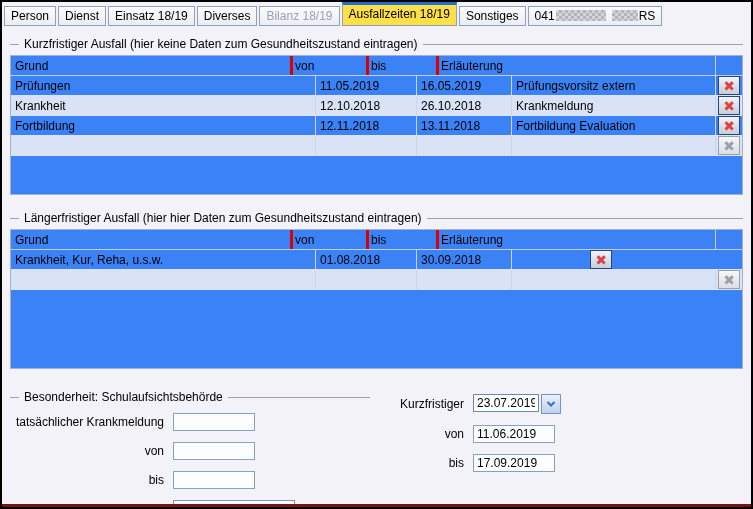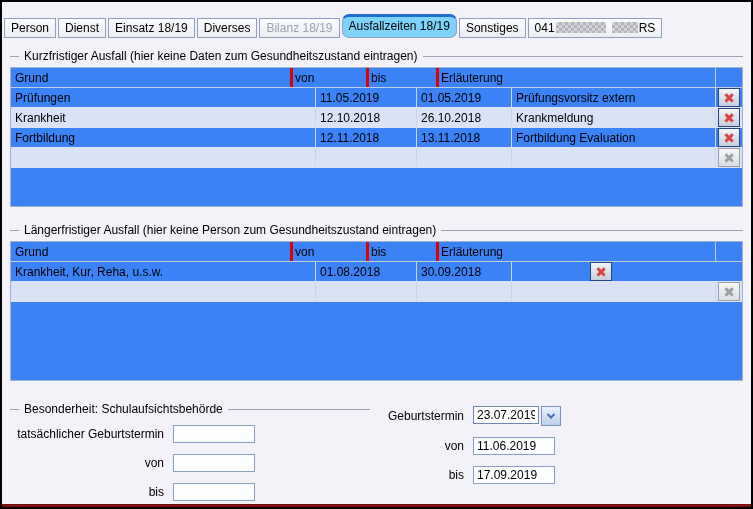--- a/index.html
+++ b/index.html
@@ -5,29 +5,29 @@
   * { box-sizing: border-box; }
   body { margin:0; background:#ffffff; font-family:"Liberation Sans", sans-serif; }
   .window {
     width:753px; height:509px; position:relative;
     background:#f2f2f8; border:2px solid #000; overflow:hidden;
     font-size:12px; color:#000;
   }
   .bottom-line { position:absolute; left:0; right:0; bottom:0; height:3px; background:#7a1212; }
 
   
-  .tabbar { display:flex; align-items:flex-end; padding:2px 0 0 2px; height:36px; }
+  .tabbar { display:flex; align-items:flex-end; padding:2px 0 0 2px; height:24px; }
   .tab {
     height:20px; line-height:18px; padding:0 6px; margin-right:2px;
     background:linear-gradient(#fcfcfd,#ebedf2);
     border:1px solid #8da0bd; white-space:nowrap; cursor:default;
   }
   .tab.active {
-    height:24px; line-height:19px; background:#7dd3fc;
-    border-top:3px solid #1e6fd0; z-index:2; position:relative;border-radius:7px;
+    height:24px; line-height:19px; background:#fde047;
+    border-top:3px solid #1e6fd0; z-index:2; position:relative;
   }
   .tab.disabled { color:#99a2b3; }
   .redact { display:inline-block; height:11px; vertical-align:-1px;
     background: conic-gradient(#b4b4bd 90deg, #d3d3da 90deg 180deg, #b4b4bd 180deg 270deg, #d3d3da 270deg) 0 0 / 6px 6px; }
   .redact.a { width:50px; margin:0 1px; }
   .redact.b { width:26px; margin-right:1px; margin-left:5px; }
 
   
   .content { padding:6px 8px 0 8px; }
   .group-title { display:flex; align-items:center; margin-top:5px; }
@@ -108,21 +108,21 @@
         <div class="gcell">Grund</div>
         <div class="gcell red">von</div>
         <div class="gcell red">bis</div>
         <div class="gcell red">Erläuterung</div>
         <div class="gcell sep"></div>
       </div>
 
       <div class="grow data">
         <div class="gcell">Prüfungen</div>
         <div class="gcell">11.05.2019</div>
-        <div class="gcell">01.05.2019</div>
+        <div class="gcell">16.05.2019</div>
         <div class="gcell">Prüfungsvorsitz extern</div>
         <div class="btncell">
           <button class="del-btn">
               <span>✖</span>
             </button>
         </div>
       </div>
 
       <div class="grow data alt">
         <div class="gcell">Krankheit</div>
@@ -156,21 +156,21 @@
         <div class="btncell">
           <button class="del-btn gray">
               <span>✖</span>
             </button>
         </div>
       </div>
     </div>
 
     <div class="group-title" style="margin-top:16px;">
       <span class="dash"></span>
-      <span>Längerfristiger Ausfall (hier keine Person zum Gesundheitszustand eintragen)</span>
+      <span>Längerfristiger Ausfall (hier hier Daten zum Gesundheitszustand eintragen)</span>
       <span class="line"></span>
     </div>
 
     <div class="grid">
       <div class="grow header">
         <div class="gcell">Grund</div>
         <div class="gcell red">von</div>
         <div class="gcell red">bis</div>
         <div class="gcell red">Erläuterung</div>
         <div class="gcell sep"></div>
@@ -202,40 +202,40 @@
 
     <div class="bottom">
 
       <div class="fgroup left">
         <div class="group-title">
           <span class="dash"></span>
           <span>Besonderheit: Schulaufsichtsbehörde</span>
           <span class="line"></span>
         </div>
         <div class="frow first">
-          <span class="flabel">tatsächlicher Geburtstermin</span>
+          <span class="flabel">tatsächlicher Krankmeldung</span>
           <input class="tbox w-sm" type="text" value="" style="">
         </div>
         <div class="frow">
           <span class="flabel">von</span>
           <input class="tbox w-sm" type="text" value="" style="">
         </div>
         <div class="frow">
           <span class="flabel">bis</span>
           <input class="tbox w-sm" type="text" value="" style="">
         </div>
         <div class="frow">
           <span class="flabel">Besonderheiten</span>
           <input class="tbox w-md" type="text" value="keine Besonderheit" style="">
         </div>
       </div>
 
       <div class="fgroup right">
         <div class="frow first">
-          <span class="flabel">Geburtstermin</span>
+          <span class="flabel">Kurzfristiger</span>
           <span class="combo">
             <input class="tbox" type="text" value="23.07.2019" style="">
             <button class="combo-btn">
               <svg width="10" height="8" viewBox="0 0 10 8">
                   <path d="M1.5 2 L5 5.5 L8.5 2" stroke="#3f6fae" stroke-width="2" fill="none"></path>
                 </svg>
             </button>
           </span>
         </div>
         <div class="frow">

